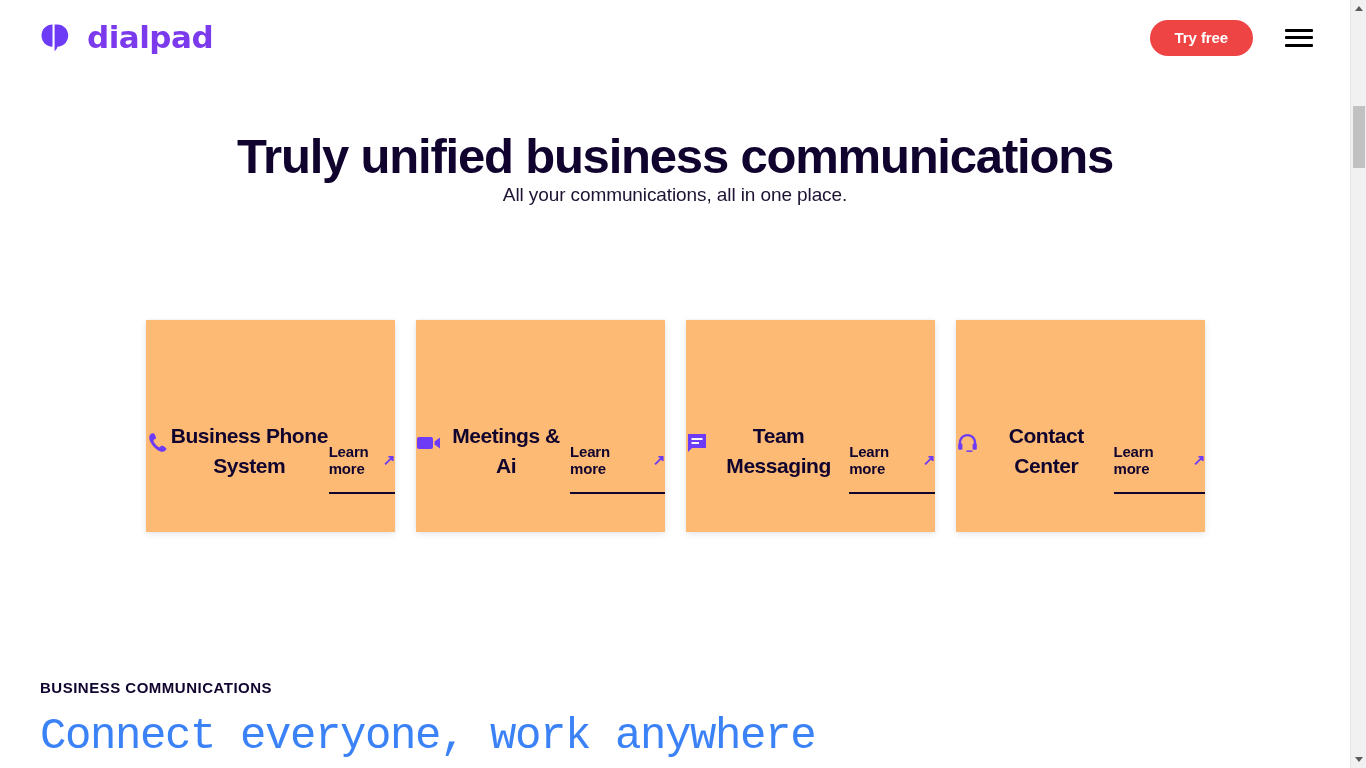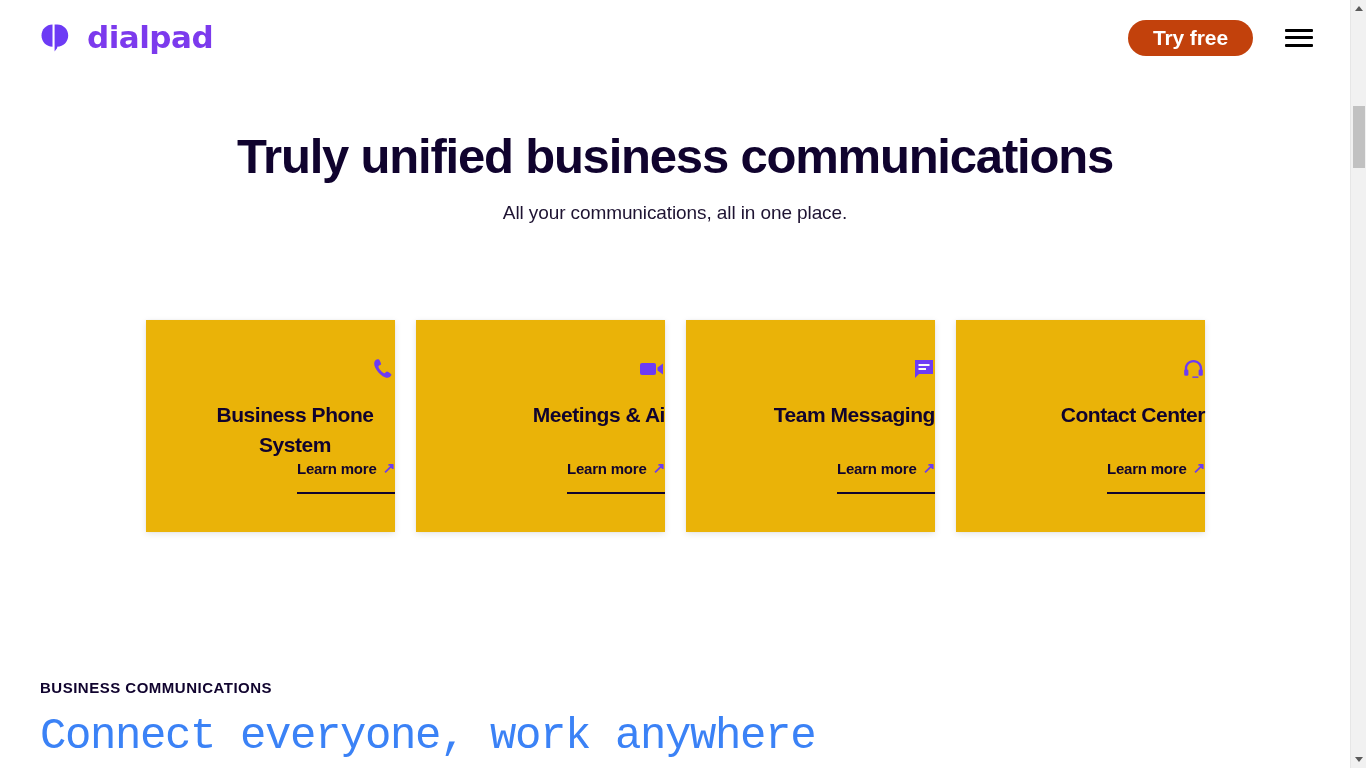--- a/index.html
+++ b/index.html
@@ -57,27 +57,27 @@
 
   .header-right {
     margin-left: auto;
     display: flex;
     align-items: center;
     gap: 32px;
     margin-right: 37px;
   }
 
   .try-free-btn {
-    background: #c2410c;
+    background: #ef4444;
     color: #ffffff;
     border: none;
     border-radius: 26px;
     height: 36px;
     padding: 0 25px;
-    font-size: 21px;
+    font-size: 15px;
     font-weight: 700;
     font-family: "Liberation Sans", sans-serif;
     cursor: pointer;
     letter-spacing: -0.1px;
   }
 
   .hamburger {
     width: 28px;
     height: 22px;
     display: flex;
@@ -104,44 +104,43 @@
   }
   .hero-title {
     font-size: 49px;
     font-weight: 700;
     letter-spacing: -1.2px;
     line-height: 1.1;
     color: #10032e;
     font-family: "Liberation Sans", sans-serif;
   }
   .hero-sub {
-    margin-top: 18px;
     font-size: 19px;
     font-weight: 400;
     color: #1e1332;
     letter-spacing: -0.1px;
   }
 
   
   .card-row {
     position: absolute;
     left: 146px;
     top: 320px;
     display: flex;
     gap: 21px;
   }
 
   .feature-card {
     width: 249px;
     height: 212px;
-    background: #eab308;
+    background: #fdba74;
     box-shadow: 0 2px 7px rgba(0,0,0,0.10), 0 0 2px rgba(0,0,0,0.05);
     display: flex;
-    flex-direction: column;
-    align-items: flex-end;
+    flex-direction: row;
+    align-items: center;
     padding-top: 34px;
     cursor: pointer;
   }
 
   .card-icon {
     height: 30px;
     display: flex;
     align-items: center;
     justify-content: center;
     color: #6d3bf5;

